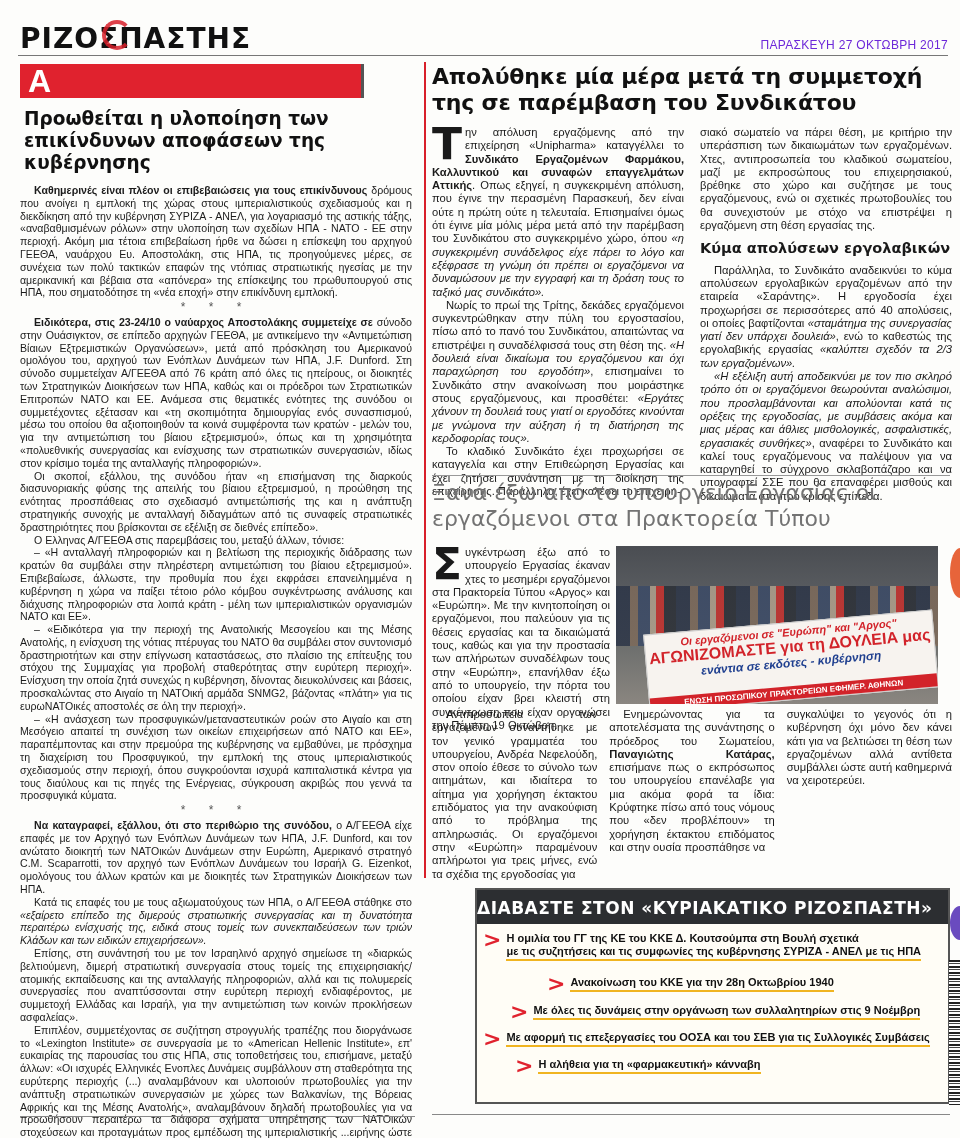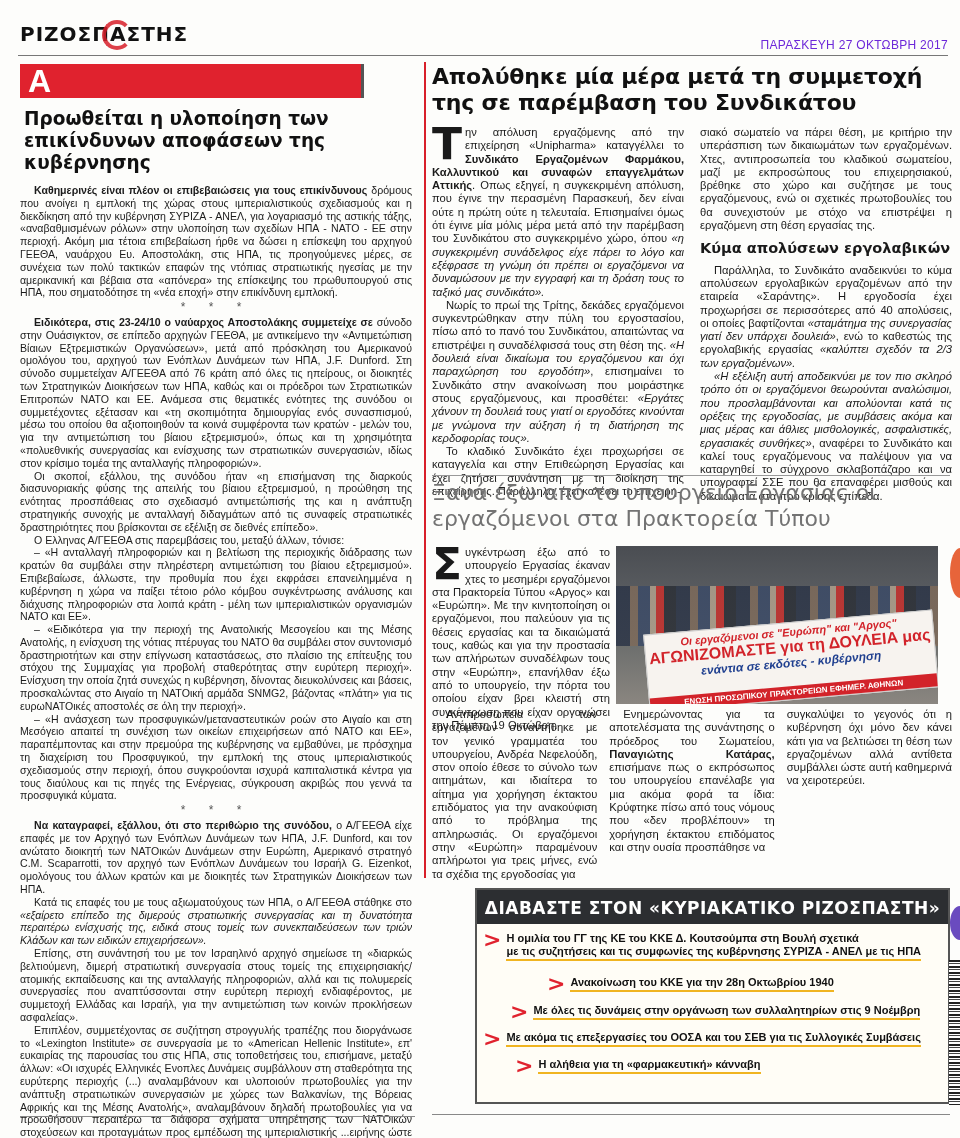--- a/index.html
+++ b/index.html
@@ -1,20 +1,20 @@
 <!DOCTYPE html>
 <html><head>
 <meta charset="utf-8">
 <style>
   * { box-sizing: border-box; margin: 0; padding: 0; }
   html, body { width: 960px; height: 1138px; background: #fdfdfb; overflow: hidden; }
   body { position: relative; font-family: "Liberation Sans", sans-serif; color: #1a1a1a; }
 
   .masthead { position: absolute; left: 18px; top: 22px; width: 930px; height: 34px; border-bottom: 1.5px solid #777; }
-  .logo { position: absolute; left: 2px; top: 0; font-family: "DejaVu Sans", sans-serif; font-weight: bold; font-size: 20px; letter-spacing: 1px; color: #111; }
+  .logo { position: absolute; left: 2px; top: 0; font-family: "DejaVu Sans", sans-serif; font-weight: bold; font-size: 28px; letter-spacing: 1px; color: #111; }
   .logo-mark { position: absolute; left: 84px; top: -2px; width: 30px; height: 30px; border-radius: 50%; border: 4px solid #d8202a; border-right-color: transparent; opacity: 0.85; }
   .dateline { position: absolute; right: 0; top: 16px; font-size: 12px; letter-spacing: 0.3px; color: #6d28d9; }
 
   
   .left-col { position: absolute; left: 20px; top: 64px; width: 392px; }
   .section-banner { height: 34px; background: #e0222e; color: #fff; display: flex; align-items: center; padding-left: 8px; border-right: 3px solid #555; margin-right: 48px; }
   .section-banner .big { font-size: 32px; font-weight: bold; line-height: 1; }
   .section-banner .rest { font-size: 22px; font-weight: bold; letter-spacing: 2px; }
   .left-title { font-family: "DejaVu Sans", sans-serif; font-weight: bold; font-size: 18.5px; line-height: 22px; margin: 10px 0 10px 4px; color: #111; }
   .body-text { font-size: 10.6px; line-height: 12.8px; text-align: justify; color: #1b1b1b; }
@@ -45,21 +45,21 @@
   .photo .banner .b1 { color: #d2232a; font-size: 11px; font-weight: bold; font-style: italic; }
   .photo .banner .b2 { color: #d2232a; font-size: 16px; font-weight: bold; line-height: 18px; }
   .photo .banner .b3 { color: #1f3f8f; font-size: 12px; font-weight: bold; font-style: italic; }
   .photo .banner .b4 { position: absolute; bottom: 0; left: 0; right: 0; background: #d2232a; color: #fff; font-size: 8px; font-weight: bold; padding: 2px 0; }
   .art2-cols { position: absolute; left: 0; top: 228px; width: 520px; display: flex; gap: 12px; }
   .art2-col { width: 170px; font-size: 11.2px; line-height: 13.3px; text-align: justify; }
   .art2-col p { text-indent: 14px; }
 
   
   .promo { position: absolute; left: 475px; top: 888px; width: 475px; height: 216px; border: 2px solid #555; background: #fffdf6; }
-  .promo-head { background: #2c2e31; color: #fff; text-align: center; padding: 6px 0 4px; font-family: "DejaVu Sans", sans-serif; font-weight: bold; font-size: 17px; line-height: 24px; letter-spacing: 0.5px; }
+  .promo-head { background: #2c2e31; color: #fff; text-align: left; padding: 6px 0 4px; font-family: "DejaVu Sans", sans-serif; font-weight: bold; font-size: 17px; line-height: 24px; letter-spacing: 0.5px; }
   .promo-list { position: relative; height: 130px; }
   .promo-item { position: absolute; display: flex; align-items: flex-start; font-size: 11px; font-weight: bold; color: #111; }
   .promo-item .chev { color: #e0222e; font-size: 22px; font-weight: bold; line-height: 16px; margin-right: 5px; font-family: "DejaVu Sans", sans-serif; }
   .promo-item .txt { border-bottom: 2px solid #f0b420; padding-bottom: 1px; line-height: 13px; }
   .right-rule { position: absolute; left: 432px; top: 1114px; width: 518px; border-top: 1.5px solid #888; }
 
   .barcode { position: absolute; left: 949px; top: 960px; width: 11px; height: 145px; background: repeating-linear-gradient(180deg, #222 0 2px, #fff 2px 3px, #444 3px 4px, #fff 4px 6px); }
   .side-dot-purple { position: absolute; left: 950px; top: 906px; width: 20px; height: 34px; border-radius: 50%; background: #6a4bbf; }
   .side-dot-orange { position: absolute; left: 950px; top: 548px; width: 20px; height: 50px; border-radius: 50%; background: #e7643a; }
 
@@ -158,21 +158,21 @@
     <div class="promo-item" style="left:70px; top:52px;">
       <span class="chev">&gt;</span>
       <span class="txt">Ανακοίνωση του ΚΚΕ για την 28η Οκτωβρίου 1940</span>
     </div>
     <div class="promo-item" style="left:33px; top:80px;">
       <span class="chev">&gt;</span>
       <span class="txt">Με όλες τις δυνάμεις στην οργάνωση των συλλαλητηρίων στις 9 Νοέμβρη</span>
     </div>
     <div class="promo-item" style="left:6px; top:107px;">
       <span class="chev">&gt;</span>
-      <span class="txt">Με ακόμα τις επεξεργασίες του ΟΟΣΑ και του ΣΕΒ για τις Συλλογικές Συμβάσεις</span>
+      <span class="txt">Με αφορμή τις επεξεργασίες του ΟΟΣΑ και του ΣΕΒ για τις Συλλογικές Συμβάσεις</span>
     </div>
     <div class="promo-item" style="left:38px; top:134px;">
       <span class="chev">&gt;</span>
       <span class="txt">Η αλήθεια για τη «φαρμακευτική» κάνναβη</span>
     </div>
   </div>
 </div>
 <div class="right-rule"></div>
 
 <div class="side-dot-orange"></div>

